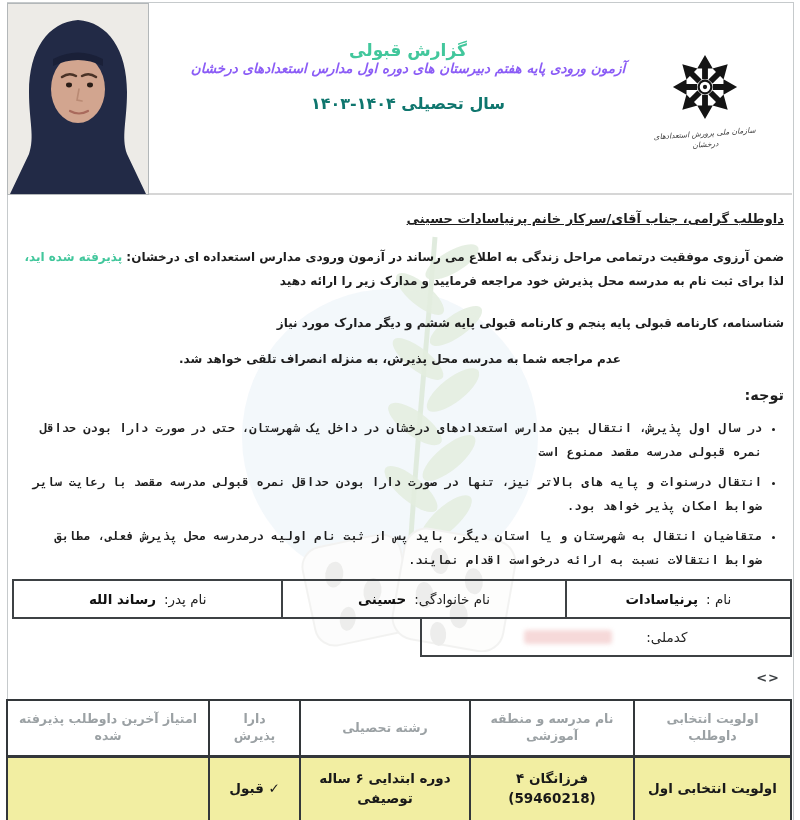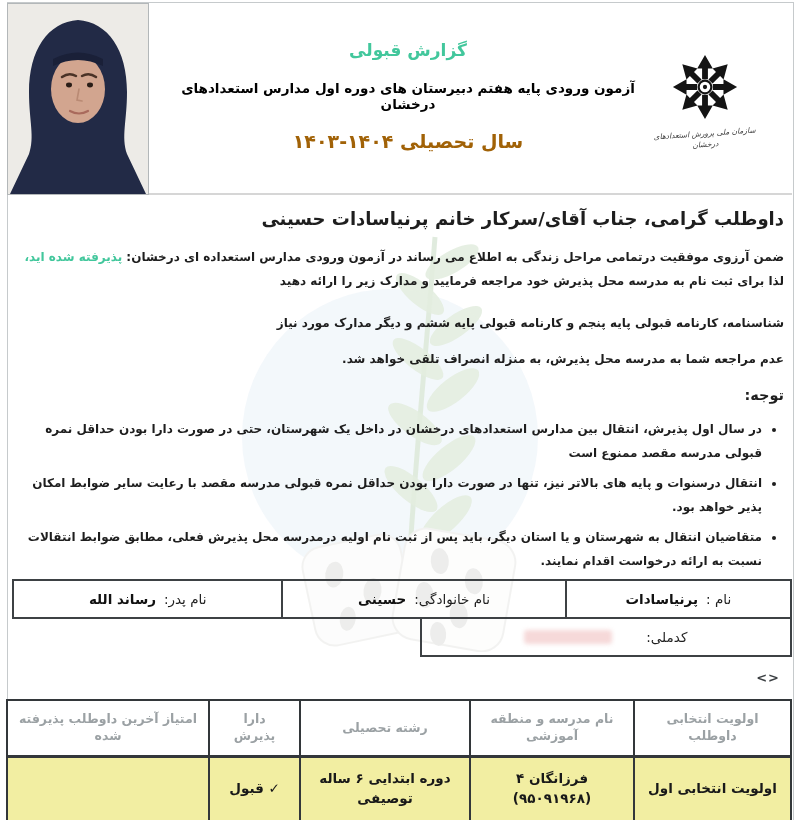--- a/index.html
+++ b/index.html
@@ -8,39 +8,39 @@
     direction:rtl;font-family:"DejaVu Sans",sans-serif;color:#222;
   }
   .frame{position:absolute;top:2px;left:7px;right:6px;bottom:-2px;border:1px solid #c6cacc;z-index:0;}
 
   
   .photo-box{position:absolute;top:3px;left:7px;width:140px;height:190px;border:1px solid #b3b7b9;background:#efede9;z-index:2;overflow:hidden;}
   .header{position:absolute;top:0;left:148px;right:8px;height:140px;z-index:1;}
   .header-divider{position:absolute;top:193px;left:8px;right:8px;height:0;border-top:2px solid #d6d6d6;z-index:1;}
   .header-text{position:absolute;left:10px;top:40px;width:500px;text-align:center;}
   .report-title{font-size:17px;font-weight:700;color:var(--accent_teal,#42c79c);}
-  .report-subtitle{margin-top:20px;font-size:13.5px;font-weight:700;color:#000000;}
-  .academic-year{margin-top:18px;font-size:19px;font-weight:700;color:#a16207;}
+  .report-subtitle{font-size:13.5px;font-weight:700;color:#8b5cf6;font-style:italic;}
+  .academic-year{margin-top:18px;font-size:16px;font-weight:700;color:#0f766e;}
   .logo{position:absolute;right:28px;top:52px;width:118px;text-align:center;}
   .logo-caption{display:inline-block;margin-top:2px;font-size:7.5px;font-style:italic;color:#3a3a3a;transform:rotate(-4deg);line-height:1.5;}
 
   
   .watermark{position:absolute;left:220px;top:222px;z-index:0;opacity:.5;pointer-events:none;}
 
   
   .content{position:absolute;top:195px;left:8px;right:8px;z-index:1;}
   .txt{font-size:12px;line-height:24px;font-weight:700;color:#1e1e1e;text-align:right;}
-  .greeting{margin:12px 8px 0;font-size:18px;}
+  .greeting{margin:12px 8px 0;font-size:13px;text-decoration:underline;}
   .p1{margin:14px 8px 0;}
   .accent{color:var(--accent_teal,#42c79c);}
   .p2{margin:18px 8px 0;}
-  .p3{margin:12px 8px 0;}
+  .p3{margin:12px 8px 0;text-align:center;}
   .note-label{margin:12px 8px 0;font-size:14.5px;}
   ul.notes{margin:10px 8px 0;padding:0 22px 0 0;}
-  ul.notes li{margin:0 0 6px;}
+  ul.notes li{margin:0 0 6px;font-family:Liberation Mono, monospace;}
 
   
   .info-table{margin:6px 0 0;width:784px;}
   .itr{display:flex;}
   .itr + .itr{margin-top:-2px;}
   .itc{box-sizing:border-box;border:2px solid #3d4144;height:40px;display:flex;align-items:center;justify-content:center;gap:8px;font-size:13.5px;background:transparent;}
   .itc + .itc{margin-right:-2px;}
   .itc .lbl{font-weight:400;color:#1f1f1f;}
   .itc .val{font-weight:700;color:#111;}
   .redact{display:inline-block;width:88px;height:14px;background:#f6d9d9;border-radius:3px;filter:blur(2px);margin-right:26px;}
@@ -204,21 +204,21 @@
           <th>رشته تحصیلی</th>
           <th>دارا
 پذیرش</th>
           <th>امتیاز آخرین داوطلب پذیرفته
 شده</th>
         </tr>
       </thead>
       <tbody>
         <tr>
           <td>اولویت انتخابی اول</td>
-          <td>فرزانگان ۴ (۹۵۰۹۱۹۶۸)</td>
+          <td>فرزانگان ۴ (59460218)</td>
           <td>دوره ابتدایی ۶ ساله
 توصیفی</td>
           <td class="status"><span>✓ </span><span>قبول</span></td>
           <td></td>
         </tr>
       </tbody>
     </table>
   </div>
 </div>
 

